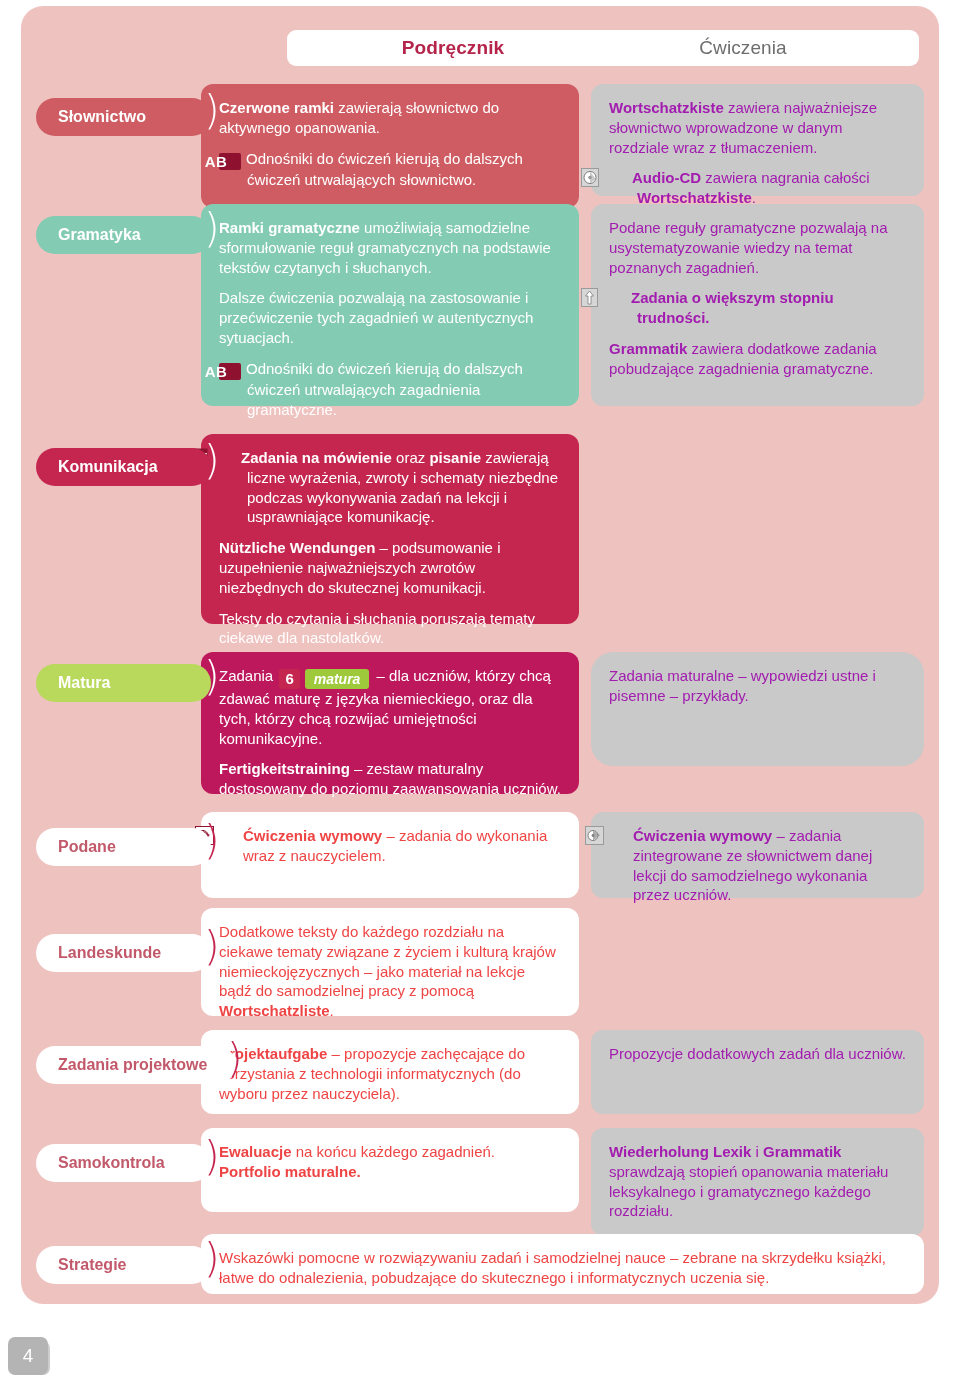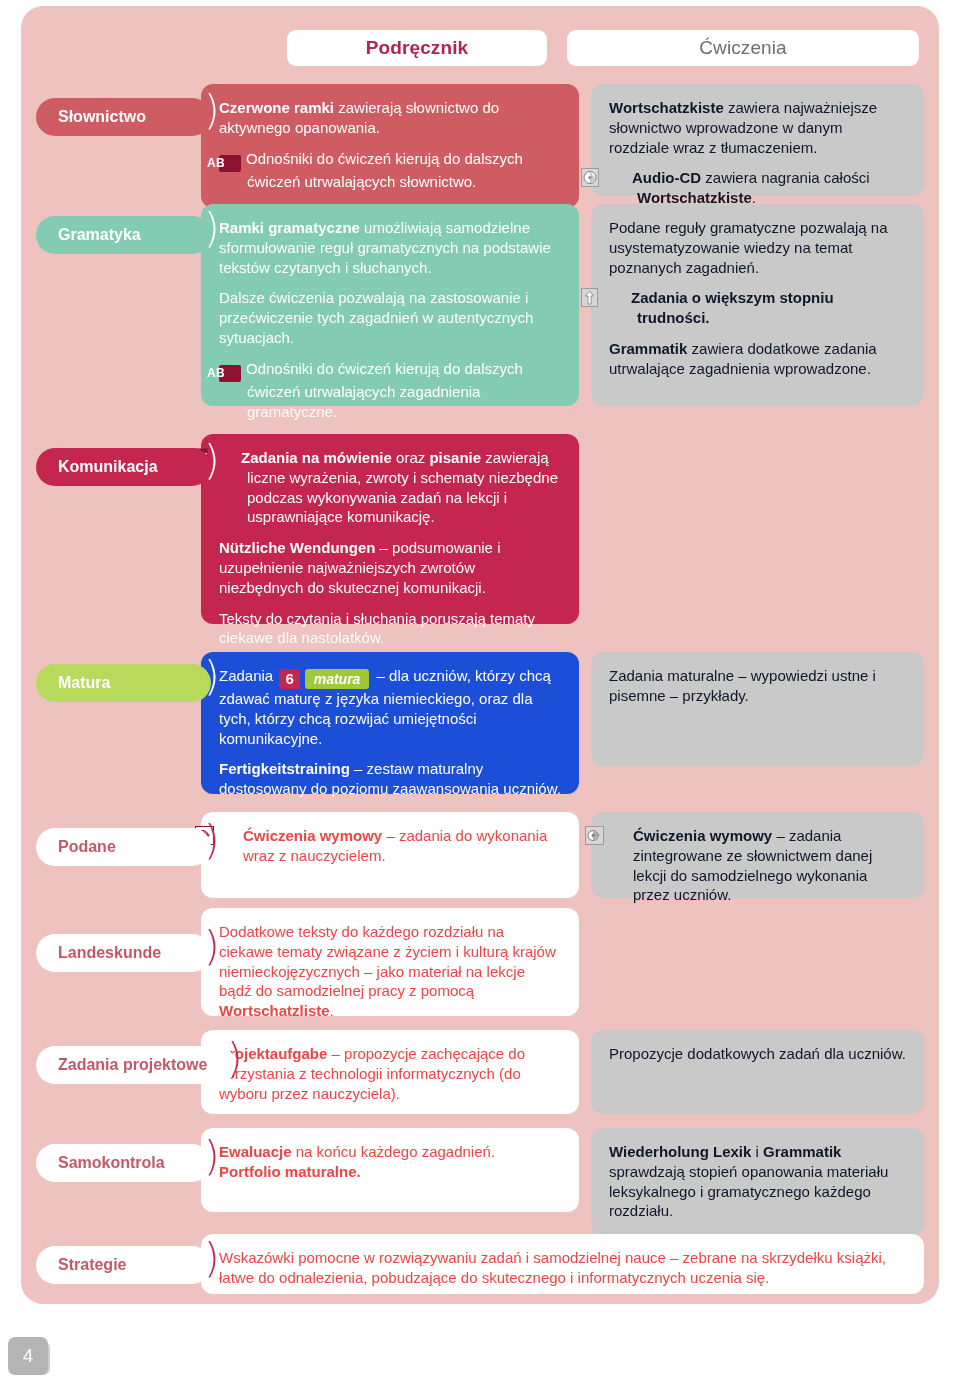--- a/index.html
+++ b/index.html
@@ -18,21 +18,21 @@
     background:#eec2bf;border-radius:22px;
   }
 
   
   .tabs{position:absolute;left:0;top:0;width:918px;height:64px;}
   .tab{
     position:absolute;top:24px;height:36px;background:#ffffff;border-radius:9px;
     display:flex;align-items:center;justify-content:center;
     font-size:19px;font-weight:bold;letter-spacing:.1px;
   }
-  .tab-a{left:266px;width:260px;color:#b5244a;}
+  .tab-a{left:266px;width:260px;color:#b5244a;padding-left:36px;}
   .tab-b{left:546px;width:352px;color:#6e6e6e;font-weight:normal;}
 
   
   .row{position:absolute;left:0;width:918px;}
 
   
   .pill{
     position:absolute;left:15px;height:38px;border-radius:19px;
     display:flex;align-items:center;padding-left:22px;
     font-size:16px;font-weight:bold;box-sizing:border-box;
@@ -53,23 +53,23 @@
   .card.left{left:180px;width:378px;}
   .card.right{left:570px;width:333px;}
   .card p{margin:0 0 11px 0;}
   .card p:last-child{margin-bottom:0;}
   b{font-weight:bold;}
 
   
   .v-red   {background:#cf5c63;color:#ffffff;}
   .v-green {background:#84cbb4;color:#ffffff;}
   .v-crim  {background:#c4264f;color:#ffffff;}
-  .v-lime  {background:#1d4ed8;color:#ffffff;}
+  .v-lime  {background:#be185d;color:#ffffff;}
   .v-white {background:#ffffff;color:#ef4444;}
-  .v-grey  {background:#c9c9c9;color:#0f172a;}
+  .v-grey  {background:#c9c9c9;color:#a21caf;}
 
   .pill.p-red   {background:#cf5c63;color:#ffffff;}
   .pill.p-green {background:#84cbb4;color:#ffffff;}
   .pill.p-crim  {background:#c4264f;color:#ffffff;}
   .pill.p-lime  {background:#b9d95c;color:#ffffff;}
   .pill.p-white {background:#ffffff;color:#c2596a;}
 
   .brk.b-red{color:#ffffff;}
   .brk.b-green{color:#ffffff;}
   .brk.b-crim{color:#ffffff;}
@@ -79,21 +79,21 @@
   
   .v-green b{color:#ffffff;}
 
   
   .v-lime{color:#ffffff;}
 
   
   .ic{display:inline-block;vertical-align:-3px;margin-right:5px;}
   .ic-ab{
     width:22px;height:17px;background:#8e1230;border-radius:2px;color:#fff;
-    font-size:12px;font-weight:bold;line-height:17px;text-align:center;
+    font-size:15px;font-weight:bold;line-height:17px;text-align:center;
     letter-spacing:.4px;
   }
   .ic-cd{width:18px;height:19px;position:relative;vertical-align:-4px;}
   .ic-arrow{width:17px;height:19px;position:relative;vertical-align:-4px;}
   .ic-speak{width:17px;height:19px;position:relative;vertical-align:-4px;}
   .ic-wym{width:19px;height:19px;position:relative;vertical-align:-4px;}
 
   .hangblock{padding-left:28px;text-indent:-28px;}
 
   .badge6{
@@ -168,21 +168,21 @@
         <p><span>Dalsze ćwiczenia pozwalają na zastosowanie i przećwiczenie tych zagadnień w autentycznych sytuacjach.</span></p>
         <p class="hangblock"><span class="ic ic-ab">AB</span><span>Odnośniki do ćwiczeń kierują do dalszych ćwiczeń utrwalających zagadnienia gramatyczne.</span></p>
       </div>
 
       <div class="card right v-grey" style="top:0px;height:202px;">
         <p><span>Podane reguły gramatyczne pozwalają na usystematyzowanie wiedzy na temat poznanych zagadnień.</span></p>
         <p class="hangblock"><span class="ic ic-arrow"><svg viewBox="0 0 17 19" width="17" height="19">
                 <rect x="0.5" y="0.5" width="16" height="18" fill="#d6d6d6" stroke="#9a9a9a"></rect>
                 <path d="M8.5 3 L12.5 8 L10 8 L10 16 L7 16 L7 8 L4.5 8 Z" fill="#ffffff" stroke="#7d7d7d" stroke-width="0.8"></path>
               </svg></span><b>Zadania o większym stopniu trudności.</b></p>
-        <p><b>Grammatik</b><span> zawiera dodatkowe zadania utrwalające zagadnienia wprowadzone.</span></p>
+        <p><b>Grammatik</b><span> zawiera dodatkowe zadania pobudzające zagadnienia gramatyczne.</span></p>
       </div>
     </div>
 
     <div class="row" style="top:428px;height:196px;">
       <div class="pill p-crim" style="top:14px;width:175px;">
         <span>Komunikacja</span>
       </div>
       <div class="brk b-crim" style="left:183px;top:6px;">)</div>
 
       <div class="card left v-crim" style="top:0px;height:190px;">
@@ -203,21 +203,21 @@
       <div class="pill p-lime" style="top:12px;width:175px;">
         <span>Matura</span>
       </div>
       <div class="brk b-lime" style="left:183px;top:4px;">)</div>
 
       <div class="card left v-lime" style="top:0px;height:142px;">
         <p><span>Zadania </span><span class="badge6">6</span><span class="badgematura">matura</span><span> – dla uczniów, którzy chcą zdawać maturę z języka niemieckiego, oraz dla tych, którzy chcą rozwijać umiejętności komunikacyjne.</span></p>
         <p><b>Fertigkeitstraining</b><span> – zestaw maturalny dostosowany do poziomu zaawansowania uczniów.</span></p>
       </div>
 
-      <div class="card right v-grey" style="top:0px;height:114px;">
+      <div class="card right v-grey" style="top:0px;height:114px;border-radius:22px;">
         <p><span>Zadania maturalne – wypowiedzi ustne i pisemne – przykłady.</span></p>
       </div>
     </div>
 
     <div class="row" style="top:806px;height:90px;">
       <div class="pill p-white" style="top:16px;width:175px;">
         <span>Podane</span>
       </div>
       <div class="brk b-white" style="left:183px;top:8px;">)</div>
 

